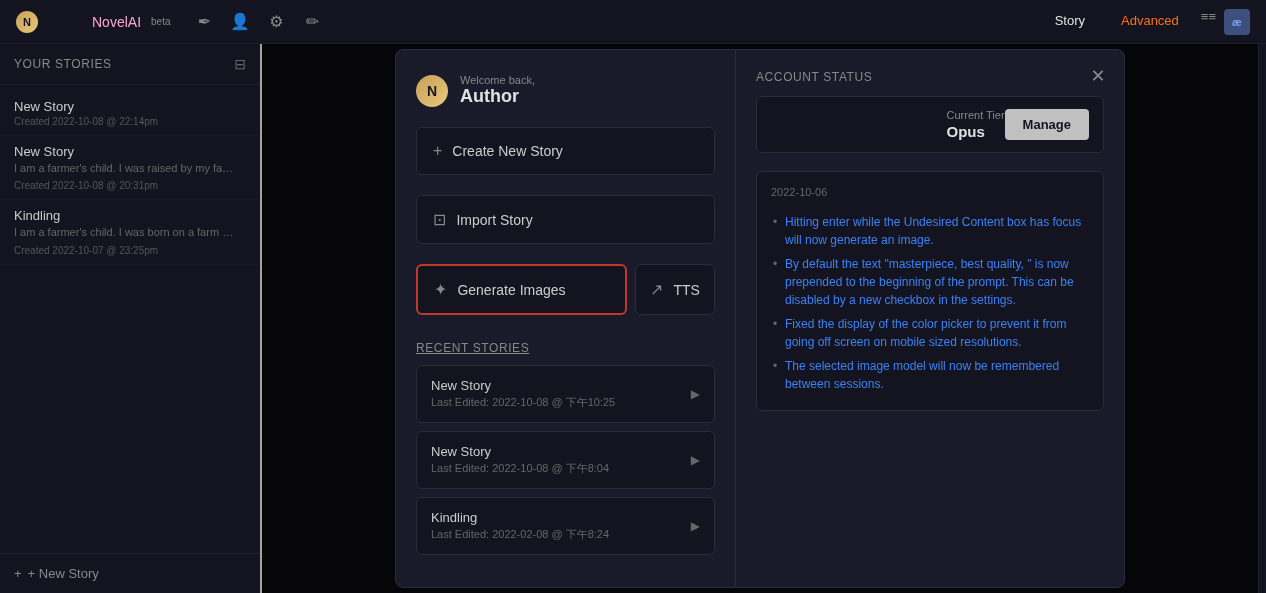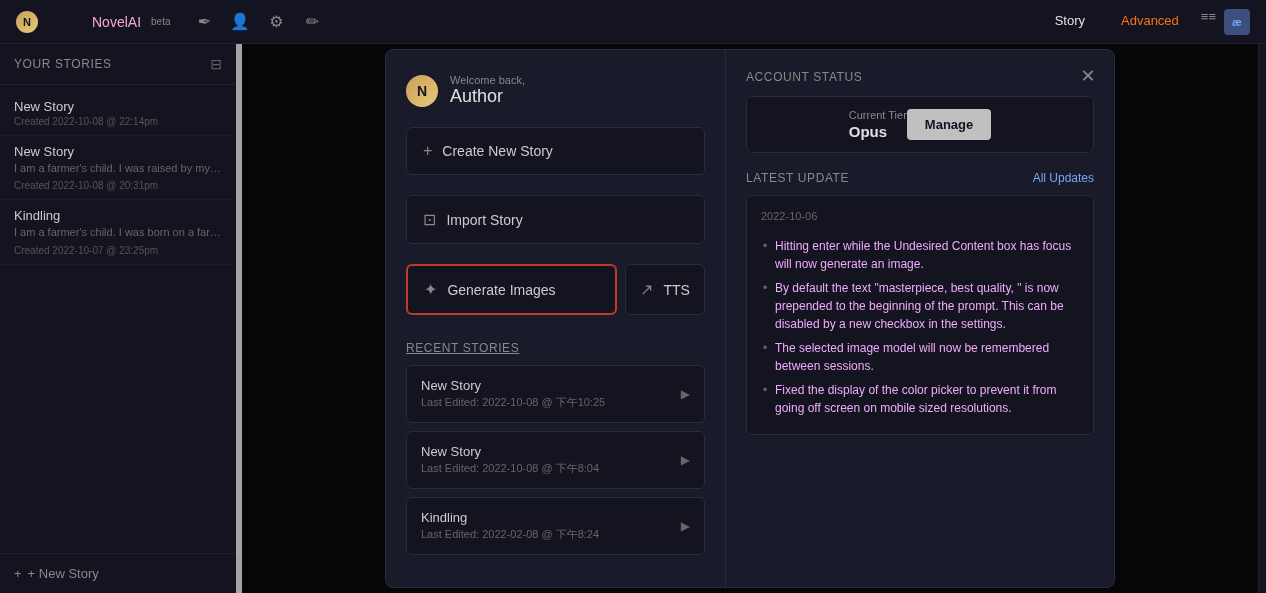--- a/index.html
+++ b/index.html
@@ -80,23 +80,23 @@
     }
 
     
     .layout {
       display: flex;
       height: calc(593px - 44px);
     }
 
     
     .sidebar {
-      width: 242px;
-      background: #13141f;
-      border-right: 6px solid #a3a3a3;
+      width: 262px;
+      background: #13141f;
+      border-right: 2px solid #a3a3a3;
       display: flex;
       flex-direction: column;
       flex-shrink: 0;
       position: relative;
       z-index: 1;
     }
     .sidebar-header {
       display: flex;
       align-items: center;
       justify-content: space-between;
@@ -193,21 +193,21 @@
       gap: 12px;
     }
     .modal-logo {
       width: 32px; height: 32px;
       background: linear-gradient(135deg, #c89f5a, #e8c97a);
       border-radius: 50%;
       display: flex; align-items: center; justify-content: center;
       font-size: 14px; color: #13141f; font-weight: bold;
     }
     .modal-welcome { font-size: 11px; color: #888; }
-    .modal-author { font-size: 18px; color: #e0e0e0; font-weight: 400; }
+    .modal-author { font-size: 18px; color: #e0e0e0; font-weight: 700; }
     .modal-action {
       display: flex;
       align-items: center;
       gap: 10px;
       padding: 14px 16px;
       border-radius: 6px;
       cursor: pointer;
       margin-bottom: 10px;
       font-size: 14px;
       color: #ccc;
@@ -238,21 +238,21 @@
     
     .modal-right {
       flex: 1;
       padding: 20px;
       overflow-y: auto;
     }
     .account-status-title { font-size: 12px; color: #888; text-transform: uppercase; letter-spacing: 0.05em; margin-bottom: 12px; }
     .account-tier-box {
       display: flex;
       align-items: center;
-      justify-content: center;
+      justify-content: flex-end;
       background: #13141f;
       border: 1px solid #2a2b3d;
       border-radius: 6px;
       padding: 12px 14px;
       margin-bottom: 18px;
     }
     .tier-label { font-size: 11px; color: #888; margin-bottom: 2px; }
     .tier-name { font-size: 15px; color: #e0e0e0; font-weight: 600; }
     .manage-btn {
       background: #c0c0c0;
@@ -276,21 +276,21 @@
       background: #13141f;
       border: 1px solid #2a2b3d;
       border-radius: 6px;
       padding: 14px;
     }
     .update-name { font-size: 14px; color: #e0e0e0; font-weight: 600; margin-bottom: 2px; }
     .update-date { font-size: 11px; color: #666; margin-bottom: 12px; }
     .update-bullets { list-style: none; padding: 0; }
     .update-bullets li {
       font-size: 12px;
-      color: #f0abfc;
+      color: #3b82f6;
       line-height: 1.5;
       padding: 3px 0 3px 14px;
       position: relative;
     }
     .update-bullets li::before {
       content: '•';
       position: absolute;
       left: 2px;
       color: #666;
     }
@@ -422,32 +422,28 @@
           <div class="modal-right">
             <div class="account-status-title">Account Status</div>
             <div class="account-tier-box">
               <div>
                 <div class="tier-label">Current Tier</div>
                 <div class="tier-name">Opus</div>
               </div>
               <button class="manage-btn">Manage</button>
             </div>
 
-            <div class="latest-update-header">
-              <span class="latest-update-title">Latest Update</span>
-              <span class="all-updates-link">All Updates</span>
-            </div>
 
             <div class="update-box">
               <div class="update-date">2022-10-06</div>
               <ul class="update-bullets">
                 <li>Hitting enter while the Undesired Content box has focus will now generate an image.</li>
                 <li>By default the text "masterpiece, best quality, " is now prepended to the beginning of the prompt. This can be disabled by a new checkbox in the settings.</li>
+                <li>Fixed the display of the color picker to prevent it from going off screen on mobile sized resolutions.</li>
                 <li>The selected image model will now be remembered between sessions.</li>
-                <li>Fixed the display of the color picker to prevent it from going off screen on mobile sized resolutions.</li>
               </ul>
             </div>
           </div>
 
         </div>
       </div>
     </div>
   </div>
 
   <div class="right-panel"></div>

